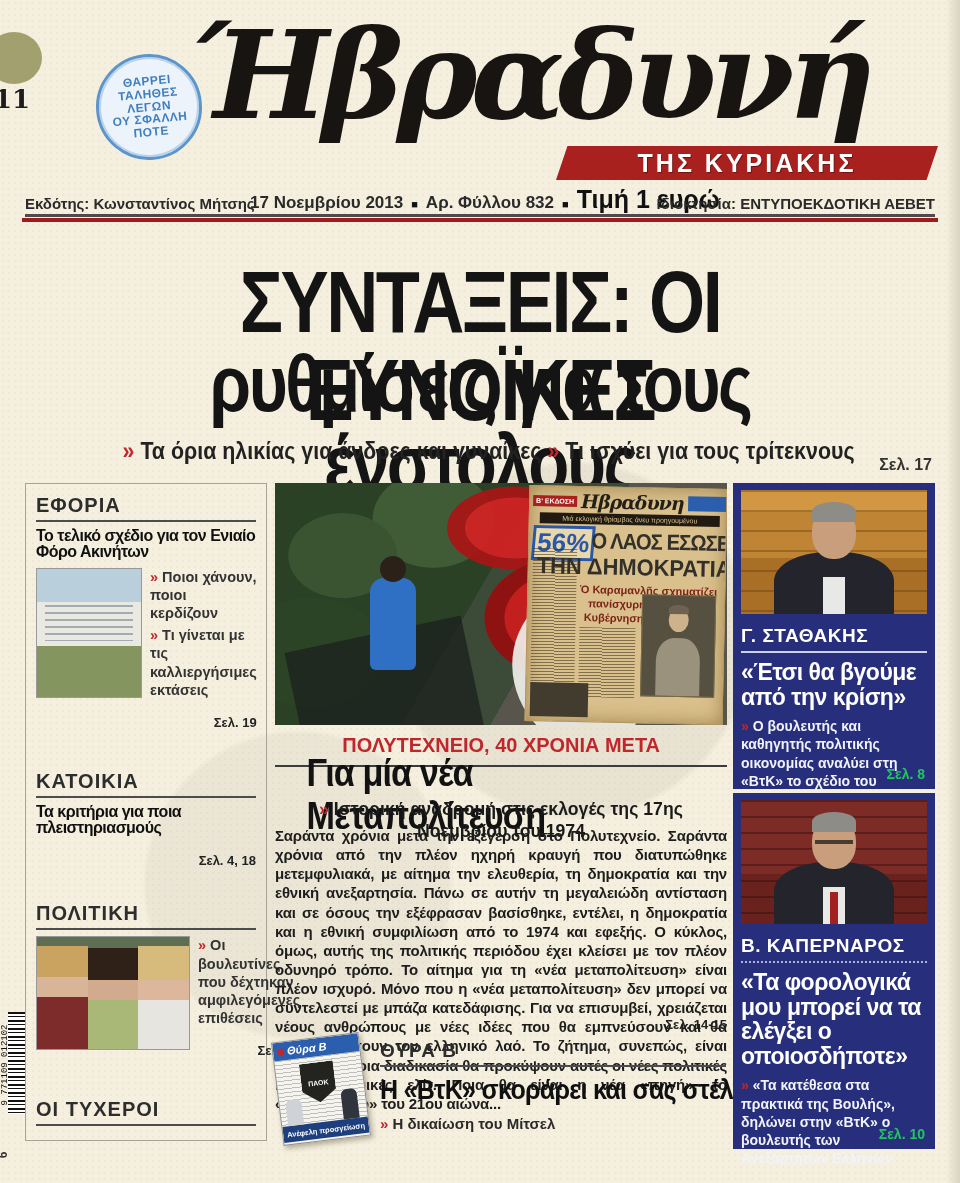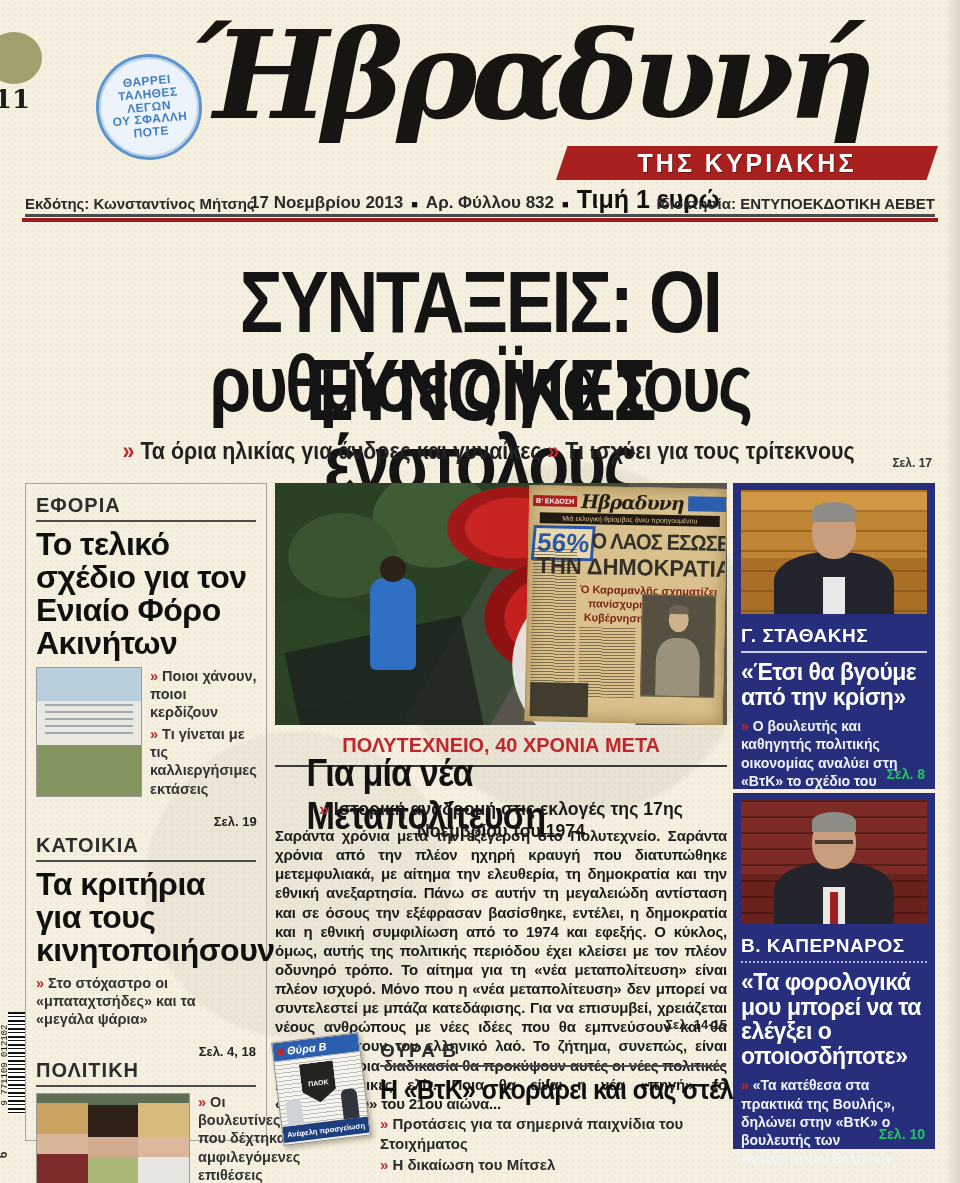--- a/index.html
+++ b/index.html
@@ -43,27 +43,27 @@
   .cline .in{display:inline-block;transform-origin:center;}
   .kicker-main{top:234px;}
   .kicker-main .in{font-size:28px;font-weight:bold;color:#c0272d;transform:scaleX(.9);letter-spacing:0;}
   .h1a{top:258px;}
   .h1a .in{font-size:88px;font-weight:900;color:#141414;transform:scaleX(.82);letter-spacing:-3px;line-height:1;}
   .h1b{top:344px;}
   .h1b .in{font-size:80px;font-weight:900;color:#141414;transform:scaleX(.84);letter-spacing:-3px;line-height:1;}
   .subrow{top:438px;margin-left:9px;}
   .subrow .in{font-size:23px;font-weight:bold;color:#222;transform:scaleX(.93);}
   .b-red{color:#c0272d;font-weight:900;}
-  .pageref17{position:absolute;right:28px;top:456px;font-size:12px;font-weight:bold;color:#333;}
+  .pageref17{position:absolute;right:28px;top:456px;font-size:16px;font-weight:bold;color:#333;}
 
   
   .leftcol{position:absolute;left:25px;top:483px;width:242px;height:658px;border:1px solid #a7a396;
     box-sizing:border-box;padding:10px 10px 8px 10px;display:flex;flex-direction:column;justify-content:space-between;}
   .lsec .lbl{font-size:20px;font-weight:bold;color:#2d2d2d;letter-spacing:1px;border-bottom:2px solid #4c4c4c;padding-bottom:3px;margin-bottom:6px;}
-  .lsec .hl{font-size:32px;font-weight:800;line-height:1.03;color:#101010;letter-spacing:-.5px;margin-bottom:7px;}
+  .lsec .hl{font-size:16px;font-weight:800;line-height:1.03;color:#101010;letter-spacing:-.5px;margin-bottom:7px;}
   .lsec .bullets{font-size:14.5px;font-weight:600;color:#333;line-height:1.25;}
   .lsec .bullets div{margin-bottom:4px;}
   .lsec .pg{text-align:right;font-size:13px;font-weight:bold;color:#222;margin-top:16px;}
   .media{display:flex;gap:8px;}
   .media .bullets{flex:1;}
   .ph-building{width:104px;height:128px;flex:none;border:1px solid #999;
     background:linear-gradient(180deg,#b9cfdc 0 26%,#e9e9e1 26% 60%,#84955f 60% 100%);position:relative;overflow:hidden;}
   .ph-building:after{content:"";position:absolute;left:8%;top:28%;width:84%;height:28%;
     background:repeating-linear-gradient(to bottom,rgba(90,110,130,.5) 0 2px,transparent 2px 7px);}
   .ph-women{width:152px;height:112px;flex:none;border:1px solid #999;display:flex;background:#5d6e52;}
@@ -232,24 +232,21 @@
         <div class="bullets">
           <div><span class="b-red">»</span> <span>Ποιοι χάνουν, ποιοι κερδίζουν</span></div>
           <div><span class="b-red">»</span> <span>Τι γίνεται με τις καλλιεργήσιμες εκτάσεις</span></div>
           <div class="pg">Σελ. 19</div>
         </div>
       </div>
     </div>
 
     <div class="lsec">
       <div class="lbl">ΚΑΤΟΙΚΙΑ</div>
-      <div class="hl">Τα κριτήρια για τους κινητοποιήσουν</div>
-      <div class="bullets">
-        <div><span class="b-red">»</span> <span>Στο στόχαστρο οι «μπαταχτσήδες» και τα «μεγάλα ψάρια»</span></div>
-      </div>
+      <div class="hl">Τα κριτήρια για ποια πλειστηριασμούς</div>
       <div class="pg">Σελ. 4, 18</div>
     </div>
 
     <div class="lsec">
       <div class="lbl">ΠΟΛΙΤΙΚΗ</div>
       <div class="media">
         <div class="ph-women">
             <i class="w1"></i>
             <i class="w2"></i>
             <i class="w3"></i>
@@ -319,21 +316,20 @@
     <div class="bd">
       <div class="crest">ΠΑΟΚ</div>
       <div class="p1"></div>
       <div class="p2"></div>
     </div>
     <div class="cap">Ανέφελη προσγείωση</div>
   </div>
   <div class="thyra">
     <div class="lbl">ΘΥΡΑ Β</div>
     <div class="hl">Η «ΒτΚ» σκοράρει και σας στέλνει ταμείο</div>
-    <div class="bl"><span class="b-red">»</span> <span>Προτάσεις για τα σημερινά παιχνίδια  του Στοιχήματος</span></div>
     <div class="bl"><span class="b-red">»</span> <span>Η δικαίωση του Μίτσελ</span></div>
   </div>
 
   <div class="rbox rbox1">
     <div class="rphoto wood">
       <div class="suit"></div>
         <div class="head"></div>
         <div class="hair"></div>
         <div class="shirt"></div>
     </div>

